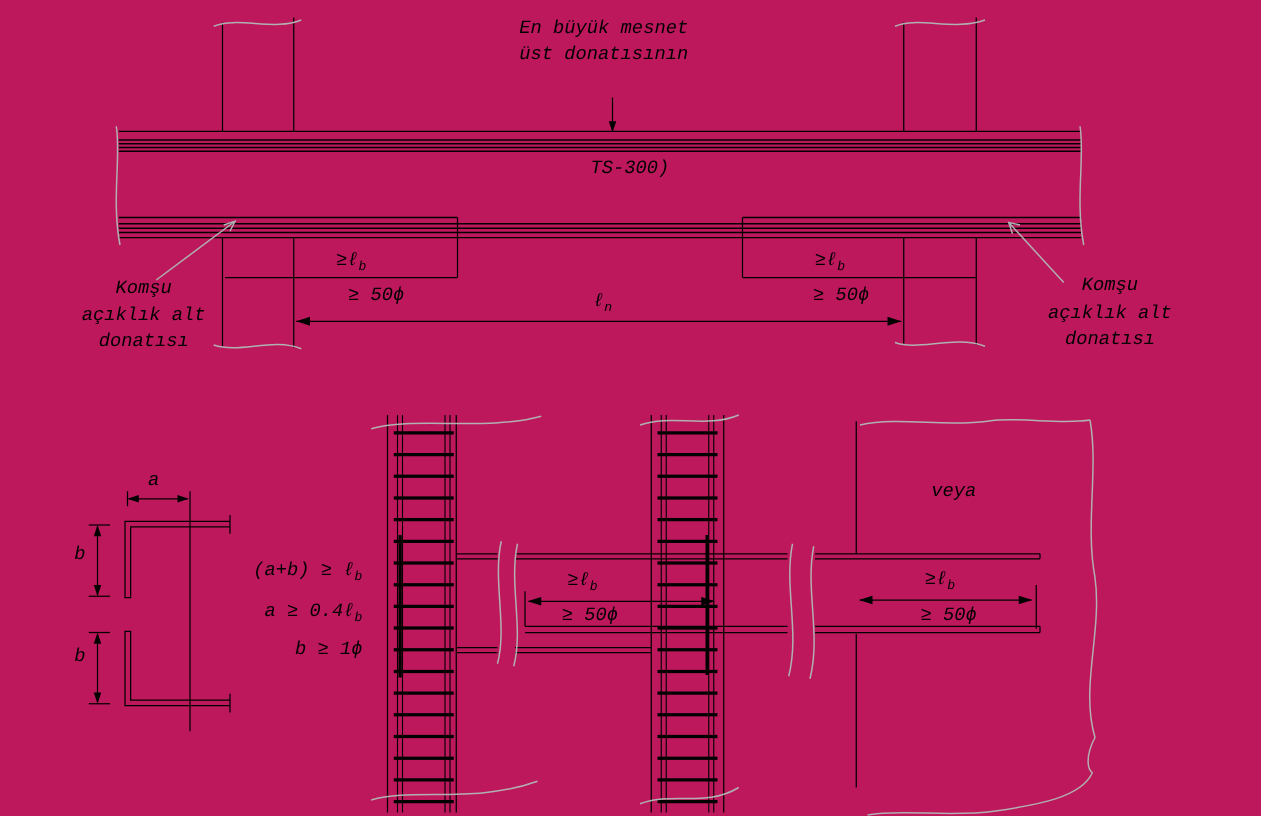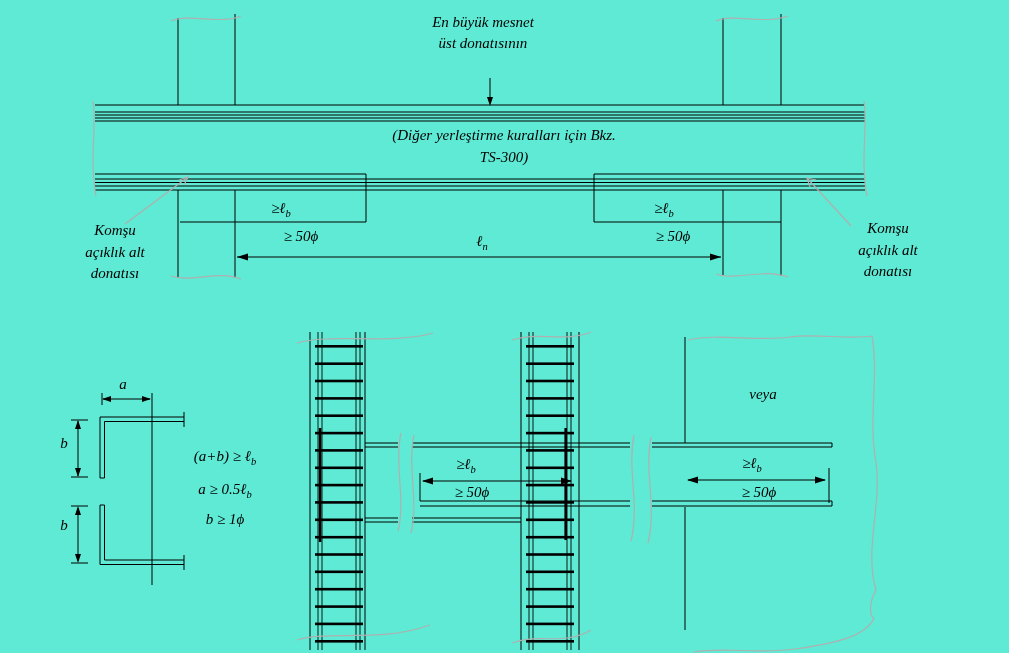--- a/index.html
+++ b/index.html
@@ -1,21 +1,21 @@
 <!DOCTYPE html>
 <html style="--line: #000000; --break: #b0b0b0;"><head>
 <meta charset="utf-8">
 <style>
   html,body{margin:0;padding:0;background:#fff;}
-  .canvas{position:relative;width:1009px;height:653px;background:#5eead4;overflow:hidden;
-          font-family:Liberation Serif, serif;}
+  .canvas{position:relative;width:1009px;height:653px;background:#be185d;overflow:hidden;
+          font-family:Liberation Mono, monospace;}
   svg{position:absolute;left:0;top:0;}
   .lbl{position:absolute;font-style:italic;font-size:15px;line-height:21px;color:#000;}
   .c{text-align:center;}
-  .r{text-align:center;}
+  .r{text-align:right;}
   sub{font-size:10.5px;line-height:0;}
   .gry{stroke:var(--break,#b0b0b0);fill:none;stroke-width:1.2px;}
 </style>
 </head>
 <body>
 
 <div class="canvas">
 
 <svg width="1009" height="653" viewBox="0 0 1009 653">
 
@@ -239,21 +239,20 @@
     <path d="M651,437 C644,472 657,507 648,543"></path>
   </g>
 </svg>
 
 <div class="lbl c" style="left:352px;top:12px;width:262px;">
   <div>En büyük mesnet</div>
   <div>üst donatısının</div>
 </div>
 
 <div class="lbl c" style="left:343px;top:124px;width:322px;line-height:22px;">
-  <div>(Diğer yerleştirme kuralları için Bkz.</div>
   <div>TS-300)</div>
 </div>
 
 <div class="lbl c" style="left:45px;top:220px;width:140px;line-height:21.5px;">
   <div>Komşu</div>
   <div>açıklık alt</div>
   <div>donatısı</div>
 </div>
 
 <div class="lbl c" style="left:818px;top:218px;width:140px;line-height:21.5px;">
@@ -267,21 +266,21 @@
 <div class="lbl c" style="left:614px;top:198px;width:100px;"><span>≥</span><span>ℓ</span><sub>b</sub></div>
 <div class="lbl c" style="left:613px;top:226px;width:120px;">≥ 50ϕ</div>
 
 <div class="lbl c" style="left:452px;top:231px;width:60px;"><span>ℓ</span><sub>n</sub></div>
 
 <div class="lbl c" style="left:98px;top:374px;width:50px;">a</div>
 <div class="lbl c" style="left:39px;top:433px;width:50px;">b</div>
 <div class="lbl c" style="left:39px;top:515px;width:50px;">b</div>
 
 <div class="lbl r" style="left:160px;top:446px;width:130px;"><span>(a+b) ≥ </span><span>ℓ</span><sub>b</sub></div>
-<div class="lbl r" style="left:160px;top:479px;width:130px;"><span>a ≥ 0.5</span><span>ℓ</span><sub>b</sub></div>
+<div class="lbl r" style="left:160px;top:479px;width:130px;"><span>a ≥ 0.4</span><span>ℓ</span><sub>b</sub></div>
 <div class="lbl r" style="left:160px;top:509px;width:130px;"><span>b ≥ 1</span><span>ϕ</span><sub></sub></div>
 
 <div class="lbl c" style="left:416px;top:454px;width:100px;"><span>≥</span><span>ℓ</span><sub>b</sub></div>
 <div class="lbl c" style="left:412px;top:482px;width:120px;">≥ 50ϕ</div>
 <div class="lbl c" style="left:702px;top:453px;width:100px;"><span>≥</span><span>ℓ</span><sub>b</sub></div>
 <div class="lbl c" style="left:699px;top:482px;width:120px;">≥ 50ϕ</div>
 
 <div class="lbl c" style="left:683px;top:383px;width:160px;line-height:22.5px;">
   <div>veya</div>
 </div>

